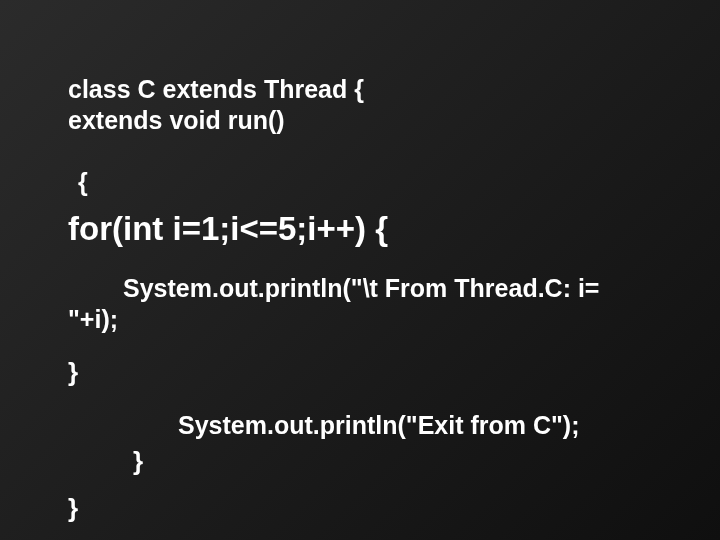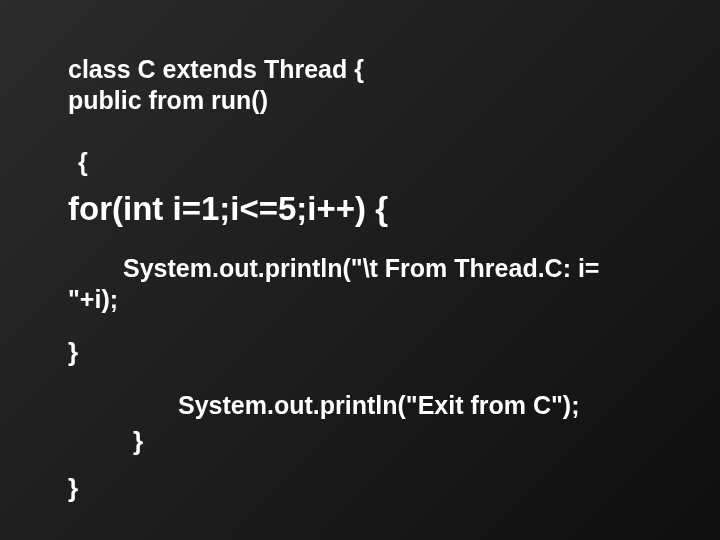--- a/index.html
+++ b/index.html
@@ -9,21 +9,21 @@
     height: 540px;
     background: #1f1f1f;
     overflow: hidden;
   }
   .slide {
     width: 720px;
     height: 540px;
     background: linear-gradient(135deg, #2b2b2b 0%, #1a1a1a 60%, #0f0f0f 100%);
     position: relative;
     box-sizing: border-box;
-    padding: 48px 60px 40px 68px;
+    padding: 68px 60px 40px 68px;
     font-family: Arial, Helvetica, sans-serif;
     color: #ffffff;
   }
   .line {
     font-weight: 700;
     line-height: 1.25;
   }
   .l-head {
     font-size: 25px;
     margin-top: 6px;
@@ -64,21 +64,21 @@
     margin-top: 14px;
   }
 </style>
 </head>
 <body>
 
 <div class="slide">
 
   <div class="line l-head">
     <span>class C extends Thread {</span><br>
-    <span>public from run()</span>
+    <span>extends void run()</span>
   </div>
 
   <div class="line l-brace">{</div>
 
   <div class="line l-for">for(int i=1;i&lt;=5;i++) {</div>
 
   <div class="line l-print1">
     <span class="indent"></span><span>System.out.println("\t From Thread.C: i=</span><br>
     <span>"+i);</span>
   </div>

